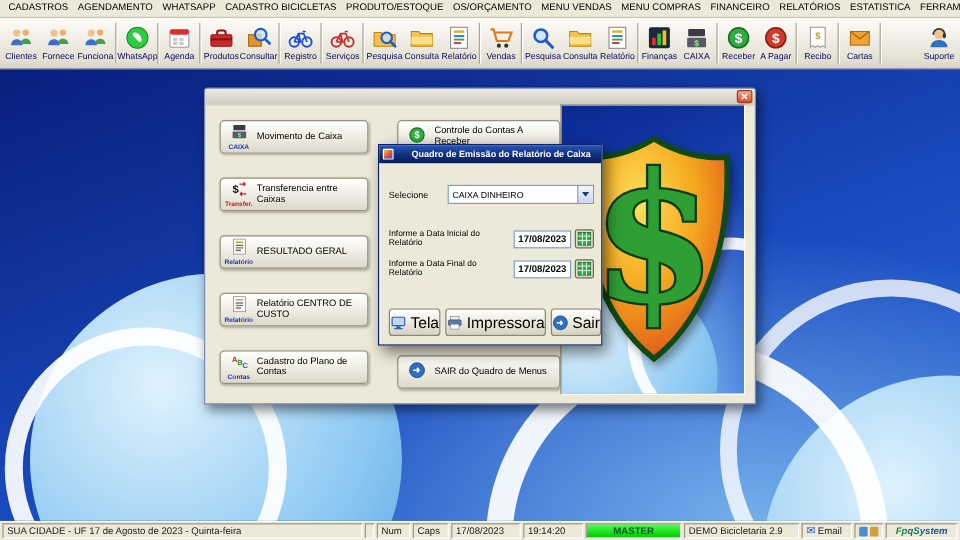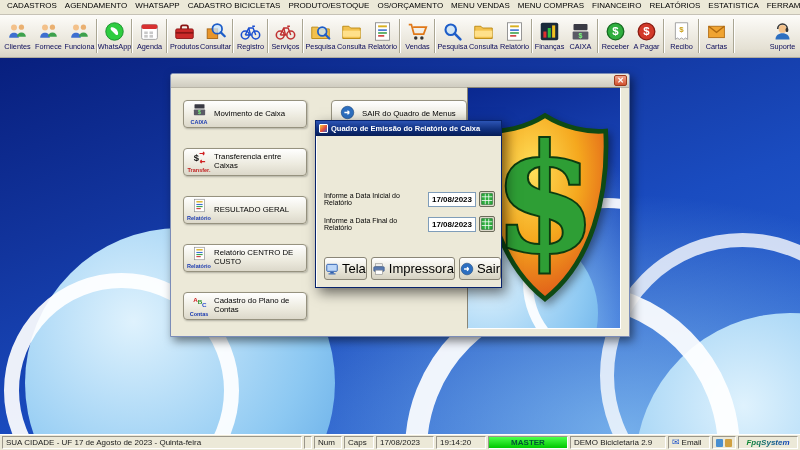--- a/index.html
+++ b/index.html
@@ -45,21 +45,21 @@
 .qcap{font-size:5.5px;font-weight:bold;color:#1a3ab0;white-space:nowrap}
 .qlabel{font-size:7.8px;color:#000;line-height:1.1;text-align:left}
 .qpanel{position:absolute;left:296px;top:13px;width:154px;height:242px;border:1px solid;border-color:#8a8677 #fff #fff #8a8677;overflow:hidden;background:
  radial-gradient(ellipse at 70% 100%, rgba(159,217,248,.7) 0%, rgba(159,217,248,0) 55%),
  linear-gradient(160deg,#0a2890 0%,#1a46b8 45%,#2a62d4 100%)}
 .qpanel .ringw{border-width:10px}
 .shield{position:absolute;left:7px;top:4px;width:140px;height:232px;filter:drop-shadow(3px 4px 4px rgba(0,0,0,.4))}
 
 
 .modal{position:absolute;left:315px;top:62px;width:187px;height:168px;background:#ece9d8;border:1px solid #08236b;box-shadow:inset 1px 1px 0 #fff,4px 5px 12px rgba(0,0,0,.55)}
-.modal-tb{height:15px;background:linear-gradient(180deg,#2c54b4 0%,#10307e 55%,#071d56 100%);color:#fff;font-size:7.5px;font-weight:bold;display:flex;align-items:center;gap:3px;padding:0 3px;white-space:nowrap;overflow:hidden}
+.modal-tb{height:15px;background:linear-gradient(180deg,#2c54b4 0%,#10307e 55%,#071d56 100%);color:#fff;font-size:7.5px;font-weight:bold;display:flex;align-items:center;gap:15px;padding:0 3px;white-space:nowrap;overflow:hidden}
 .mico{width:9px;height:9px;flex:0 0 auto;border-radius:1px;background:linear-gradient(135deg,#f4d03f 0%,#e74c3c 55%,#2a62d4 100%);border:1px solid #fff}
 .mrow{position:absolute;left:8px;right:6px;display:flex;align-items:center;gap:3px}
 .mlabel{font-size:7px;color:#000}
 .combo{flex:1;height:16px;background:#fff;border:1px solid #7f9db9;display:flex;align-items:center}
 .combo-val{flex:1;font-size:7.3px;padding:0 3px;color:#000;white-space:nowrap;overflow:hidden}
 .combo-arrow{width:13px;height:100%;background:linear-gradient(180deg,#f4f4fb,#cdd5ec);border-left:1px solid #7f9db9;display:flex;align-items:center;justify-content:center}
 .combo-arrow::after{content:"";border:3px solid transparent;border-top:4px solid #203a74;margin-top:3px}
 .dateinput{width:48px;height:15px;background:#fff;border:1px solid #7f9db9;font-size:8px;font-weight:bold;display:flex;align-items:center;justify-content:center;color:#000}
 .calbtn{width:16px;height:16px;border:1px solid #6b6b5a;background:#dcd8ca;padding:1px;border-radius:2px}
 .calbtn svg{width:100%;height:100%;display:block}
@@ -466,20 +466,28 @@
               <span><svg viewBox="0 0 24 24">
                   <use href="#s-abc"></use>
                 </svg></span>
               <span class="qcap">Contas</span>
             </span>
             <span class="qlabel">Cadastro do Plano de Contas</span>
           </div>
       </div>
 
       <div class="qcol-right">
+        <div class="qbtn">
+            <span class="qicon">
+              <span><svg viewBox="0 0 24 24">
+                  <use href="#s-coin"></use>
+                </svg></span>
+            </span>
+            <span class="qlabel">Controle do Contas A Receber</span>
+          </div>
           <div class="qbtn">
             <span class="qicon">
               <span><svg viewBox="0 0 24 24">
                   <use href="#s-exit"></use>
                 </svg></span>
             </span>
             <span class="qlabel">SAIR do Quadro de Menus</span>
           </div>
       </div>
 
@@ -500,20 +508,27 @@
         </svg>
       </div>
     </div>
 
     <div class="modal">
       <div class="modal-tb">
         <span class="mico"></span>
         <span>Quadro de Emissão do Relatório de Caixa</span>
       </div>
 
+      <div class="mrow" style="top:33px">
+        <span class="mlabel" style="width:46px;font-size:7.5px">Selecione</span>
+        <div class="combo">
+          <span class="combo-val">CAIXA DINHEIRO</span>
+          <span class="combo-arrow"></span>
+        </div>
+      </div>
 
       <div class="mrow" style="top:70px">
         <span class="mlabel" style="width:101px">Informe a Data Inicial do Relatório</span>
         <div class="dateinput">17/08/2023</div>
         <button class="calbtn">
             <svg viewBox="0 0 16 16">
               <use href="#s-calbtn"></use>
             </svg>
           </button>
       </div>

